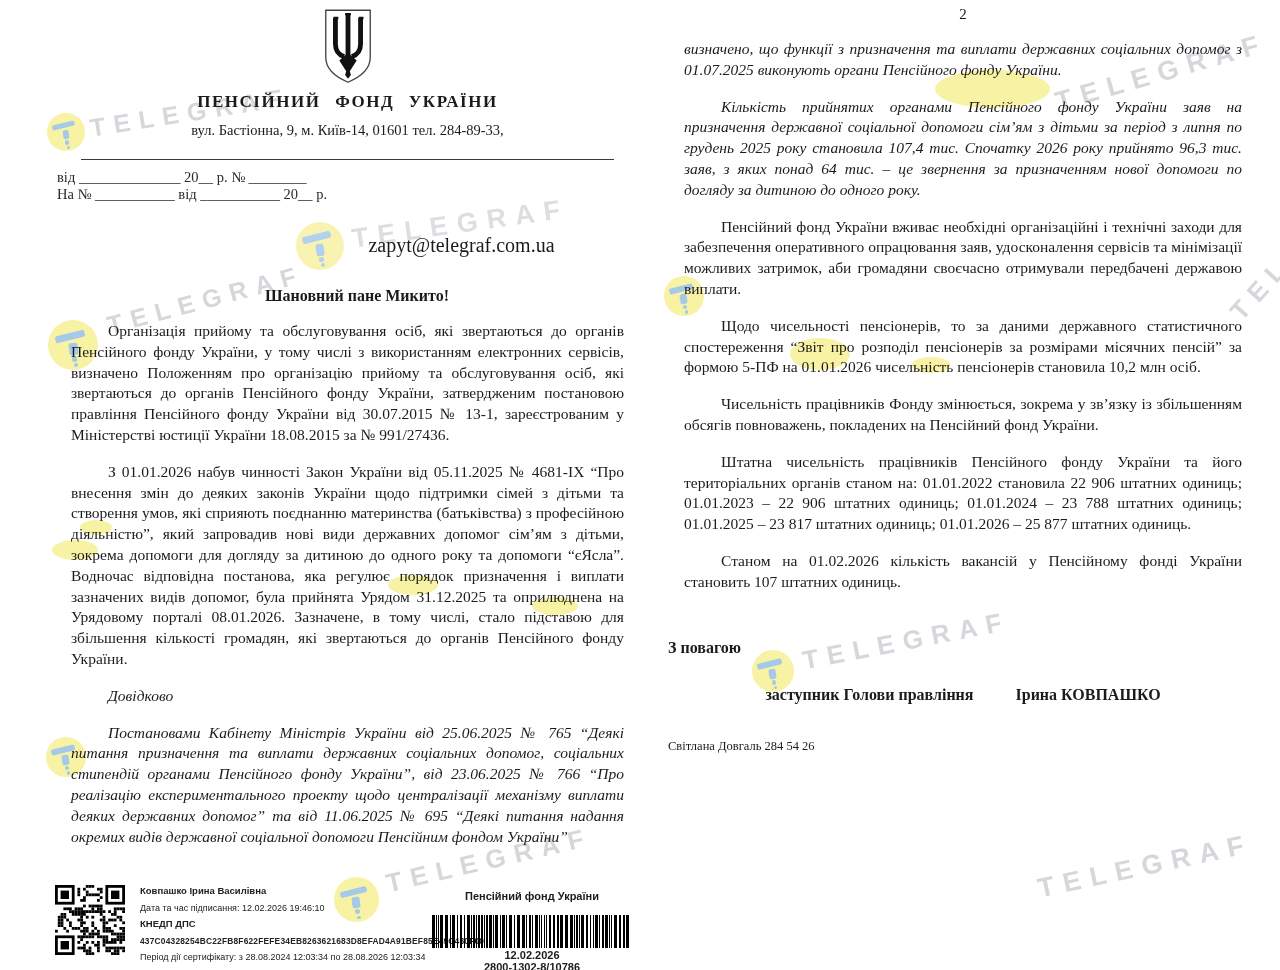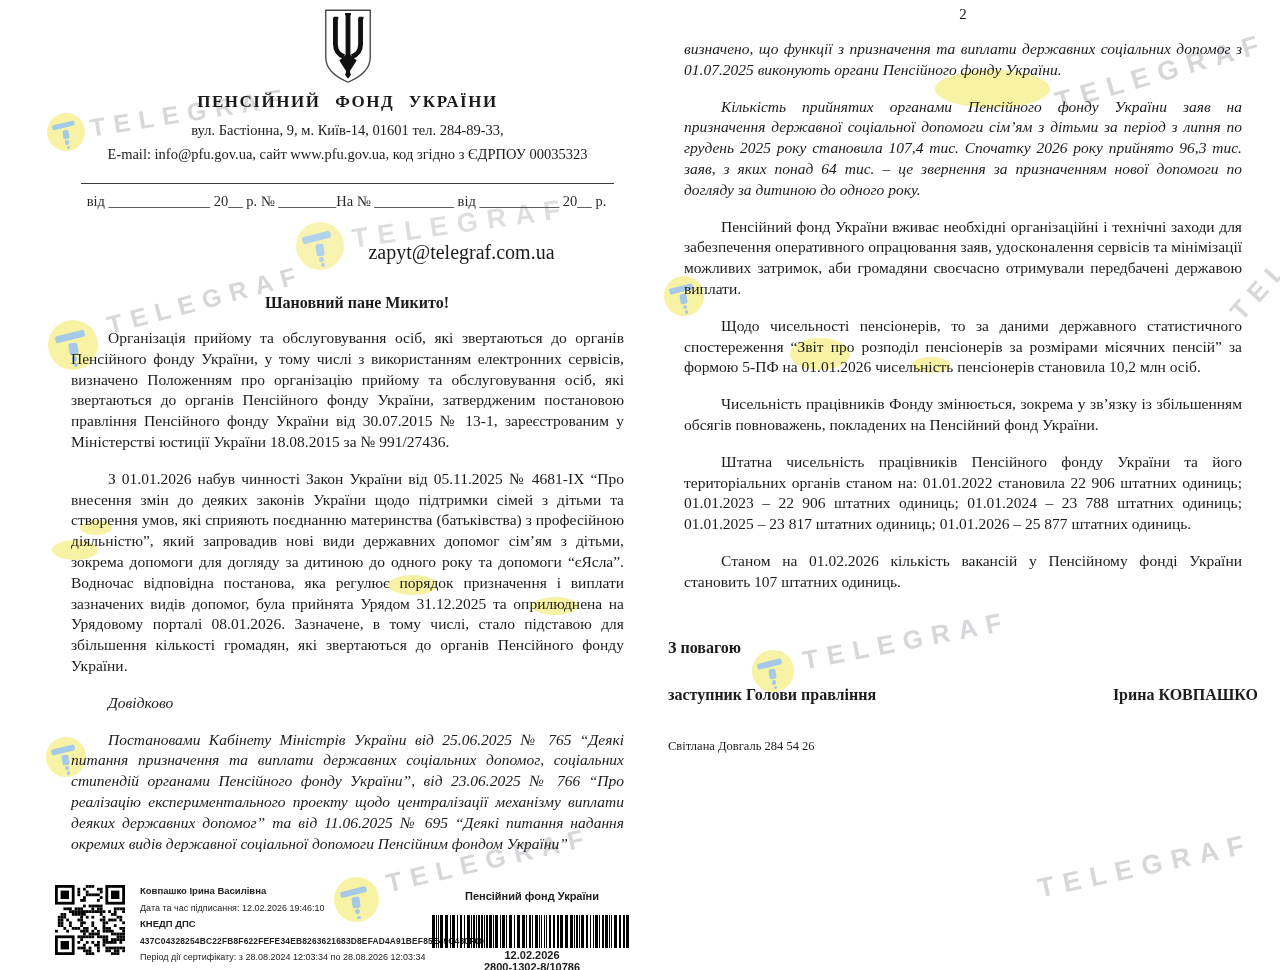--- a/index.html
+++ b/index.html
@@ -41,21 +41,21 @@
   .emblem{display:block;margin:7px auto 0 auto;}
   .org-title{
     text-align:center;font-weight:700;font-size:17px;
     letter-spacing:1.5px;word-spacing:9px;margin-top:7px;
   }
   .addr{ text-align:center;font-size:14.5px;margin-top:10px;}
   .mail{ text-align:center;font-size:14.5px;margin-top:7px;}
   .head-rule{border:none;border-top:1.4px solid #3a3a3a;margin:20px 26px 0 26px;}
   .fields-row{
     display:flex;justify-content:center;
-    font-size:14.5px;margin:9px 4px 0 2px;color:#2a2a2a;
+    font-size:14.5px;margin:9px 4px 0 2px;color:#2a2a2a;flex-direction:column;
   }
   .recipient{margin:27px 0 0 228px;font-weight:700;font-size:15.5px;line-height:22px;}
   .recipient-mail{margin:31px 0 0 228px;font-size:20px;text-align:center;}
   .salutation{margin:30px 0 0 210px;font-weight:700;font-size:16px;}
   .body-text{margin-top:13px;font-size:15.5px;line-height:20.8px;text-align:justify;}
   .body-text p{margin:16px;text-indent:37px;}
   .body-text p.noindent{text-indent:0;}
   .italic{font-style:italic;}
 
   
@@ -67,21 +67,21 @@
   .st-hex{font-weight:700;font-size:8.4px;letter-spacing:.2px;}
   .barcode-block{position:absolute;left:368px;top:7px;width:218px;text-align:center;}
   .bc-org{font-weight:700;font-size:11px;margin-bottom:13px;}
   .bc-svg{display:block;margin:0 auto;}
   .bc-date{font-weight:700;font-size:11px;margin-top:1px;}
   .bc-num{font-weight:700;font-size:11px;}
 
   
   .page-num{text-align:center;font-size:15px;margin-top:6px;margin-bottom:13px;}
   .closing{margin-top:46px;font-weight:700;font-size:16px;}
-  .closing-row{display:flex;justify-content:space-between;margin-top:29px;font-weight:700;font-size:16px;gap:42px;}
+  .closing-row{display:flex;justify-content:center;margin-top:29px;font-weight:700;font-size:16px;gap:42px;}
   .executor{margin-top:35px;font-size:12.5px;}
 
   .hl{position:absolute;z-index:0;background:#f8f2a4;border-radius:50%;}
 </style>
 </head>
 <body>
 
 <div class="wm-layer">
 
   <div class="hl" style="left:52px;top:540px;width:46px;height:20px;"></div>
@@ -162,21 +162,20 @@
       <path d="M43,11 V38 Q43,48 34,51" stroke-width="5"></path>
       <path d="M30,7 V54" stroke-width="5"></path>
       <path d="M15,11 h5 M41,11 h5 M27,7 h6" stroke-width="2.5"></path>
     </g>
     <path d="M30,47 L39,55 L30,69 L21,55 Z" fill="#111"></path>
     <path d="M30,60 L33,70 L30,74 L27,70 Z" fill="#111"></path>
   </svg>
 
   <div class="org-title">ПЕНСІЙНИЙ ФОНД УКРАЇНИ</div>
   <div class="addr">вул. Бастіонна, 9, м. Київ-14, 01601 тел. 284-89-33,</div>
-  <div class="mail">E-mail: info@pfu.gov.ua, сайт www.pfu.gov.ua,  код згідно з ЄДРПОУ 00035323</div>
 
   <hr class="head-rule">
 
   <div class="fields-row">
     <span>від ______________ 20__ р. № ________</span>
     <span>На № ___________ від ___________ 20__ р.</span>
   </div>
 
   <div class="recipient-mail">zapyt@telegraf.com.ua</div>
 

